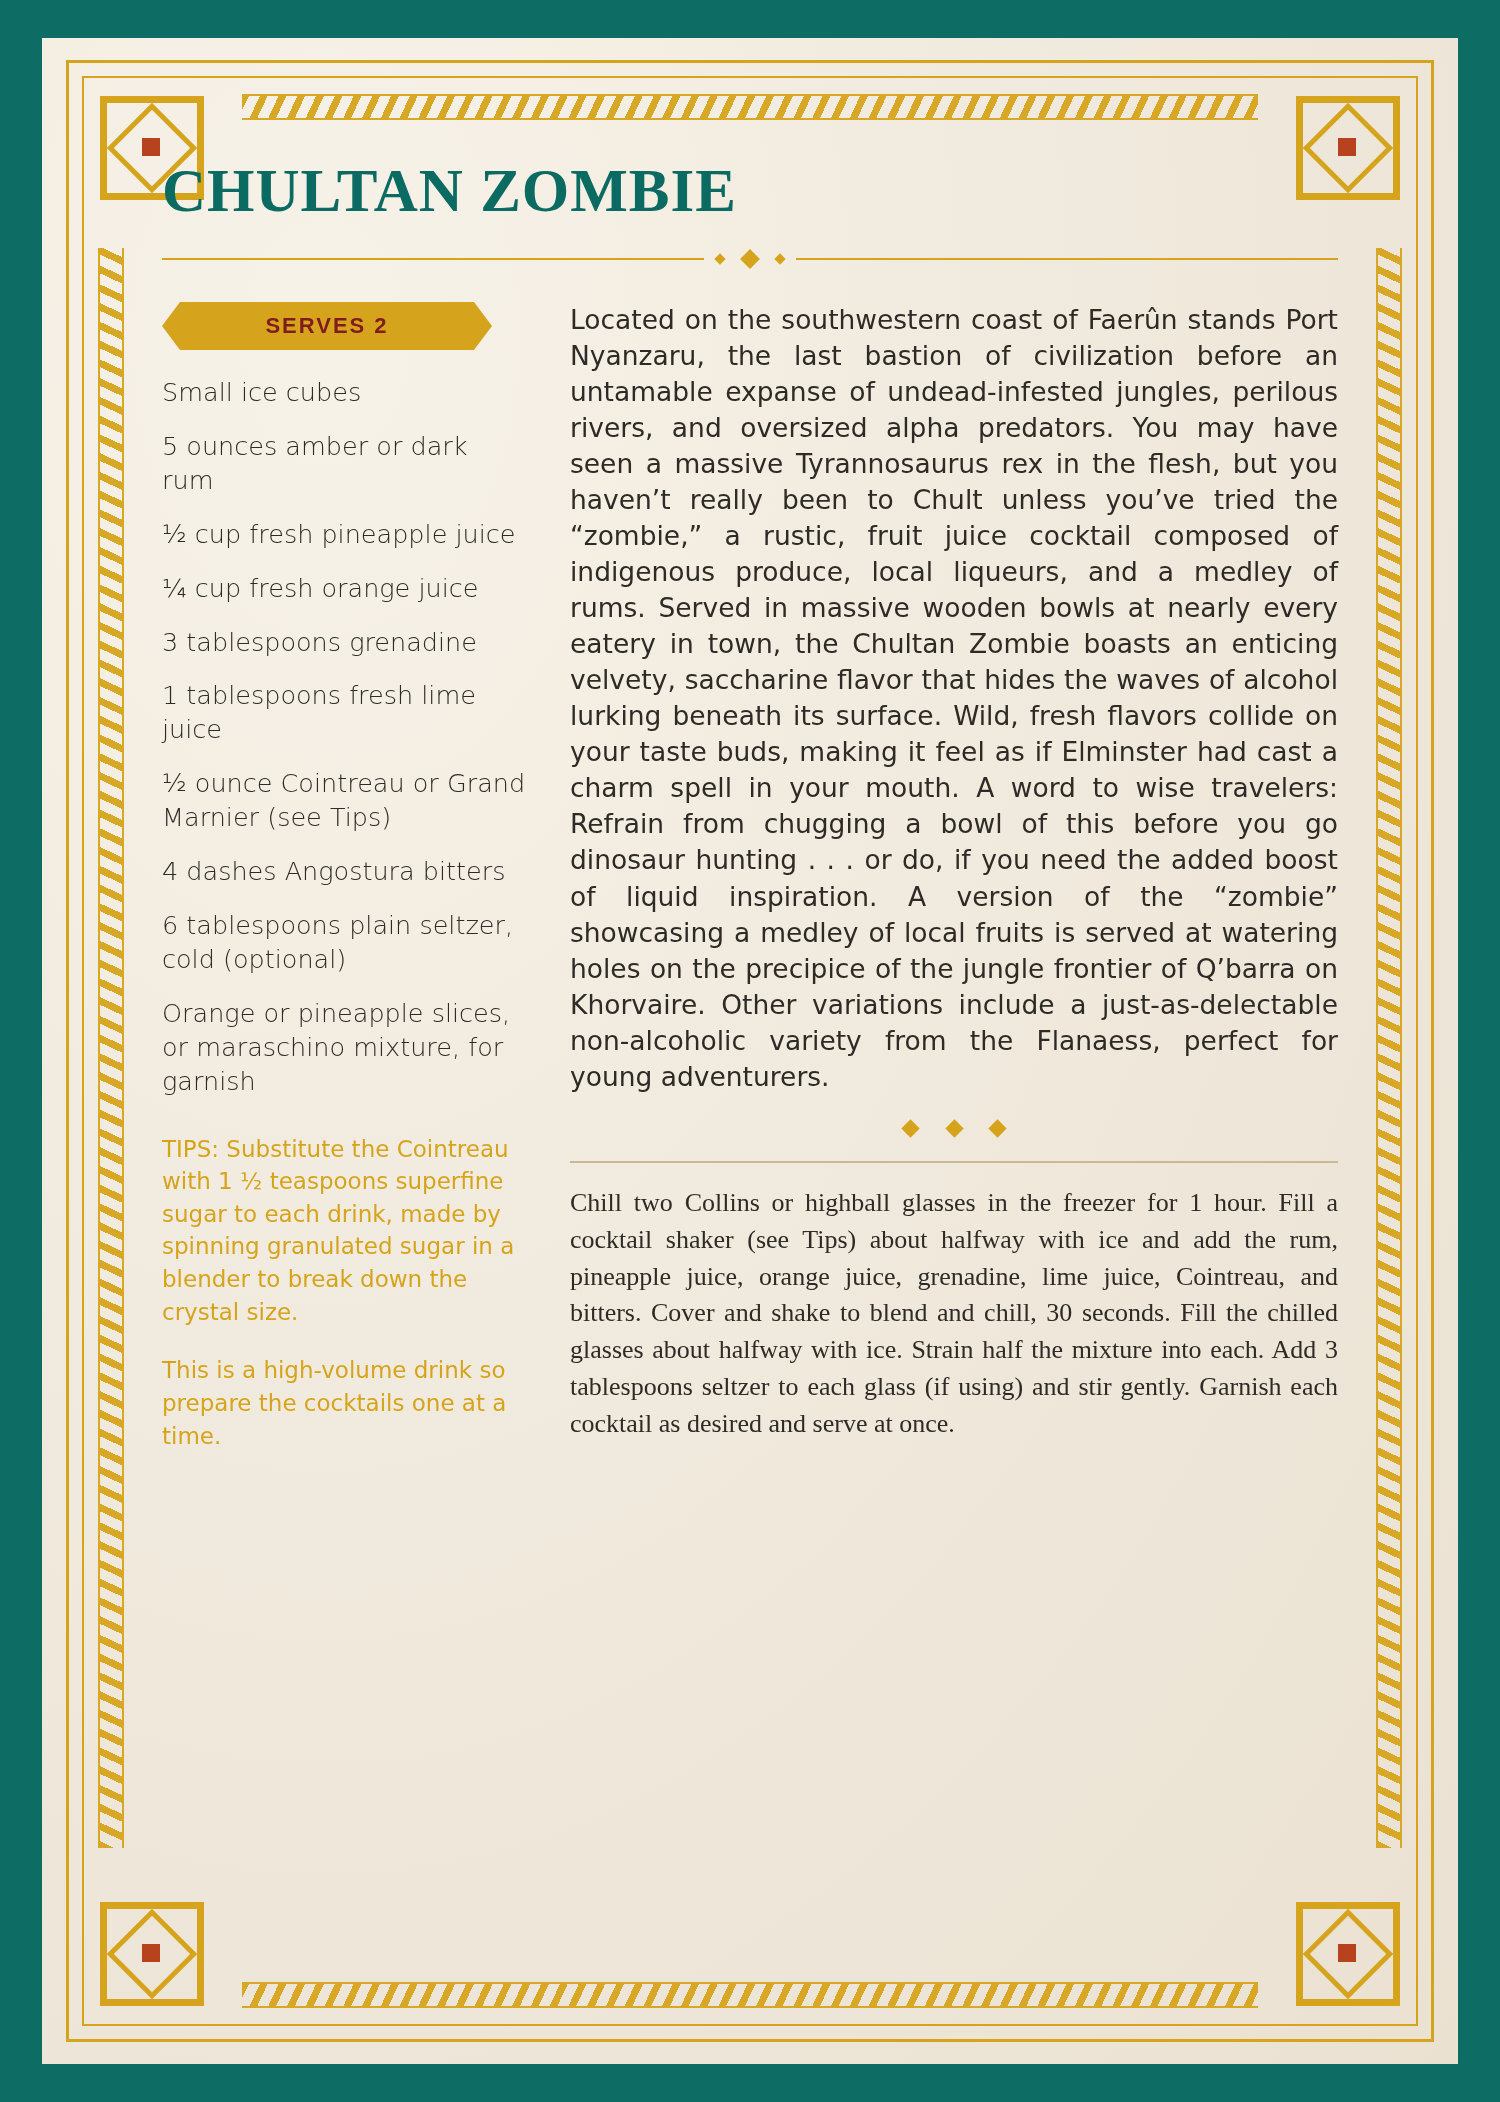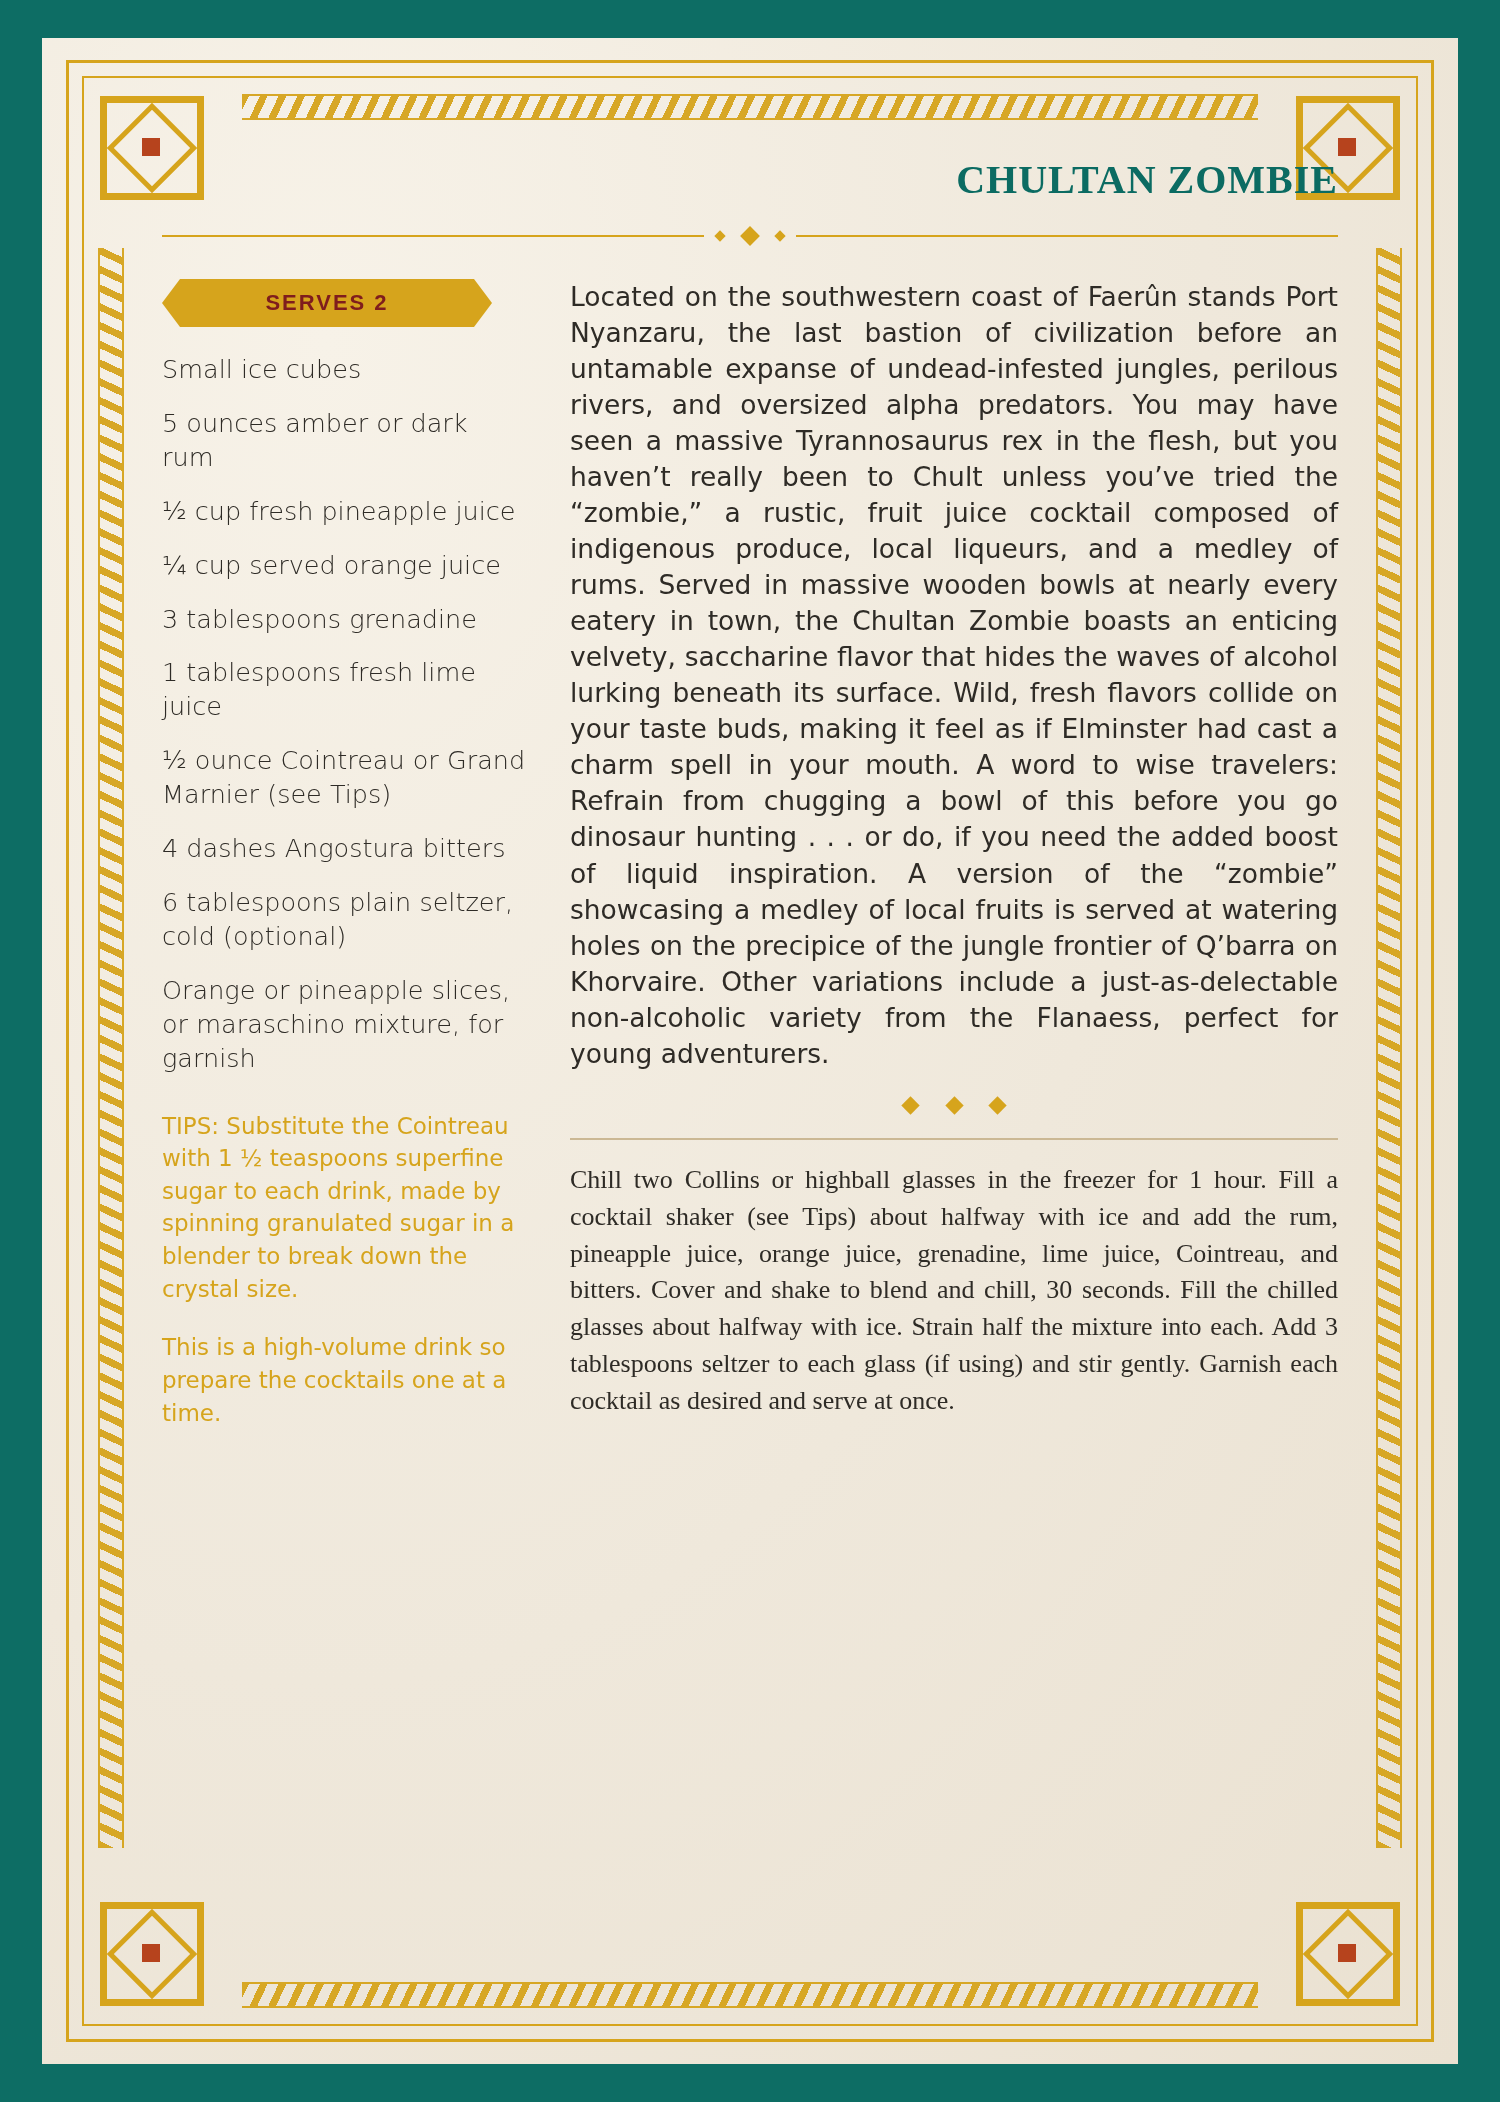--- a/index.html
+++ b/index.html
@@ -125,24 +125,24 @@
 
   .content {
     position: absolute;
     left: 120px;
     top: 118px;
     width: 1176px;
     height: 1790px;
   }
 
   .title {
-    text-align: right;
+    text-align: left;
     font-family: "Liberation Serif", serif;
     font-weight: bold;
-    font-size: 40px;
+    font-size: 61px;
     letter-spacing: 1px;
     color: #0b6b62;
     margin: 0;
     text-transform: uppercase;
   }
 
   .title-rule {
     position: relative;
     margin: 24px 0 0 0;
     height: 18px;
@@ -310,21 +310,21 @@
 
       <div class="columns">
 
         <div class="col-left">
 
           <div class="serves-banner">SERVES 2</div>
 
           <div class="ingredient">Small ice cubes</div>
           <div class="ingredient">5 ounces amber or dark rum</div>
           <div class="ingredient">½ cup fresh pineapple juice</div>
-          <div class="ingredient">¼ cup served orange juice</div>
+          <div class="ingredient">¼ cup fresh orange juice</div>
           <div class="ingredient">3 tablespoons grenadine</div>
           <div class="ingredient">1 tablespoons fresh lime juice</div>
           <div class="ingredient">½ ounce Cointreau or Grand Marnier (see Tips)</div>
           <div class="ingredient">4 dashes Angostura bitters</div>
           <div class="ingredient">6 tablespoons plain seltzer, cold (optional)</div>
           <div class="ingredient">Orange or pineapple slices, or maraschino mixture, for garnish</div>
 
           <div class="tips">
             <p><b>TIPS:</b><span> Substitute the Cointreau with 1 ½ teaspoons superfine sugar to each drink, made by spinning granulated sugar in a blender to break down the crystal size.</span></p>
             <p>This is a high-volume drink so prepare the cocktails one at a time.</p>

